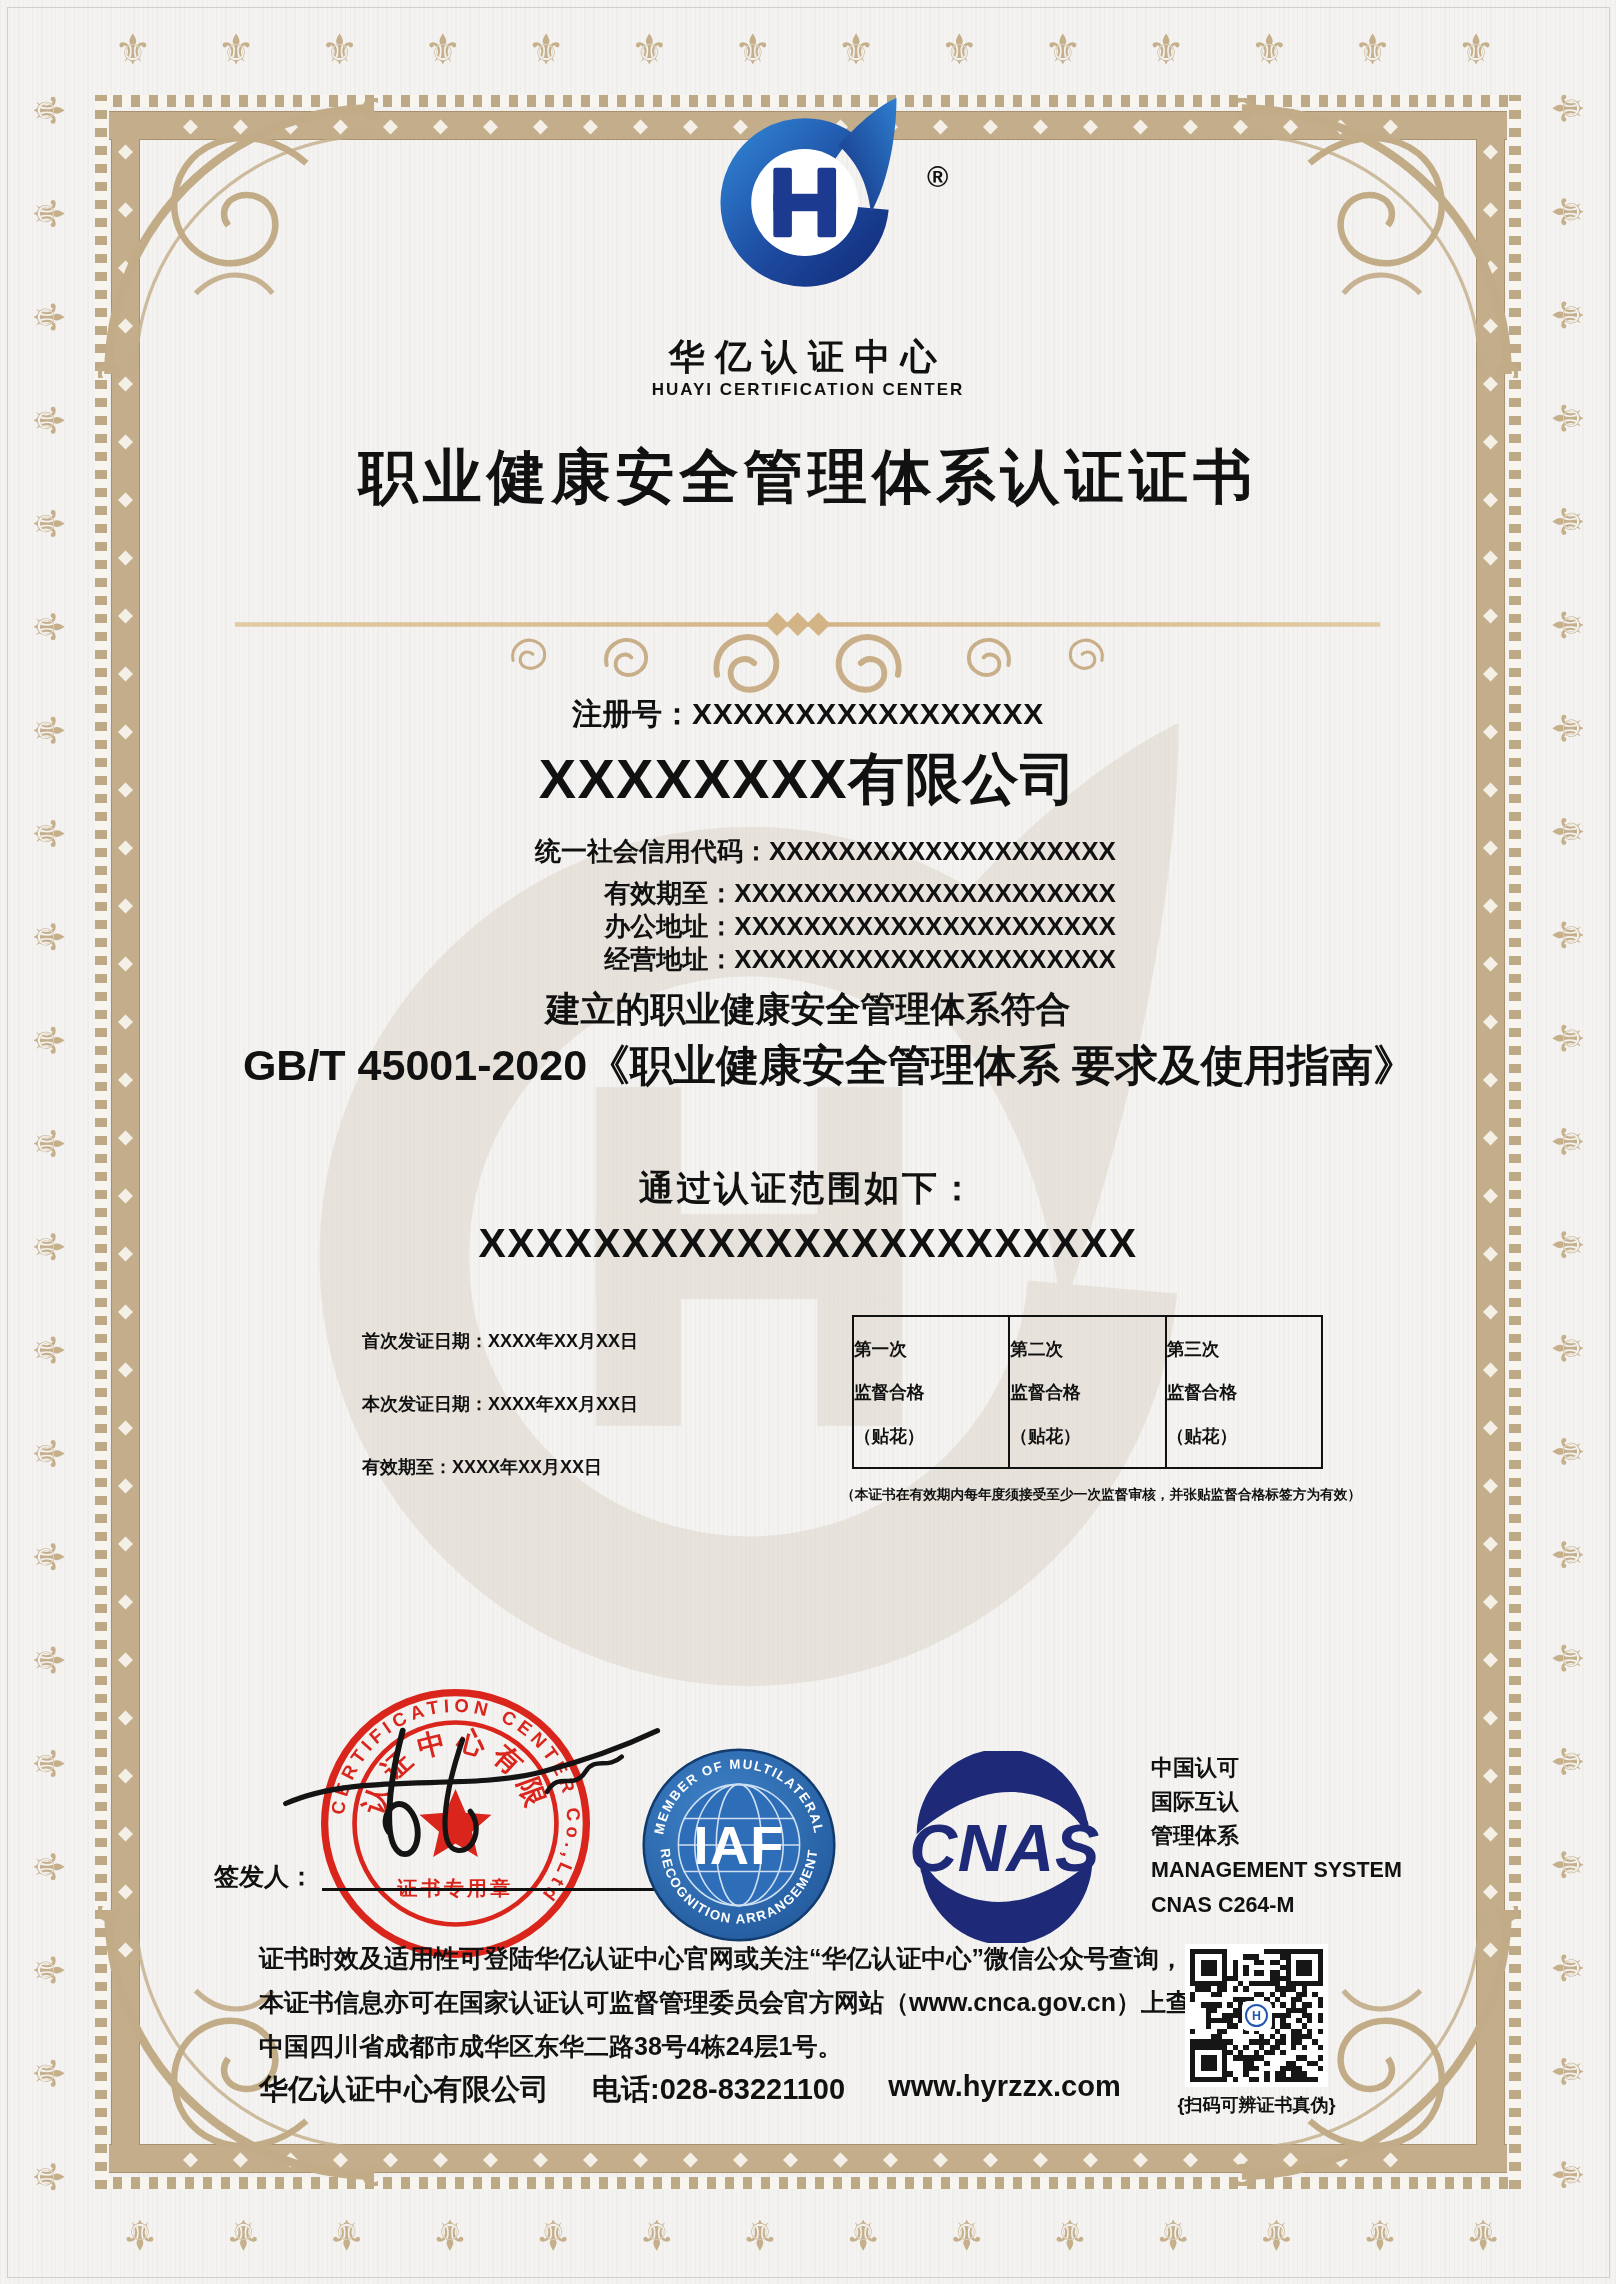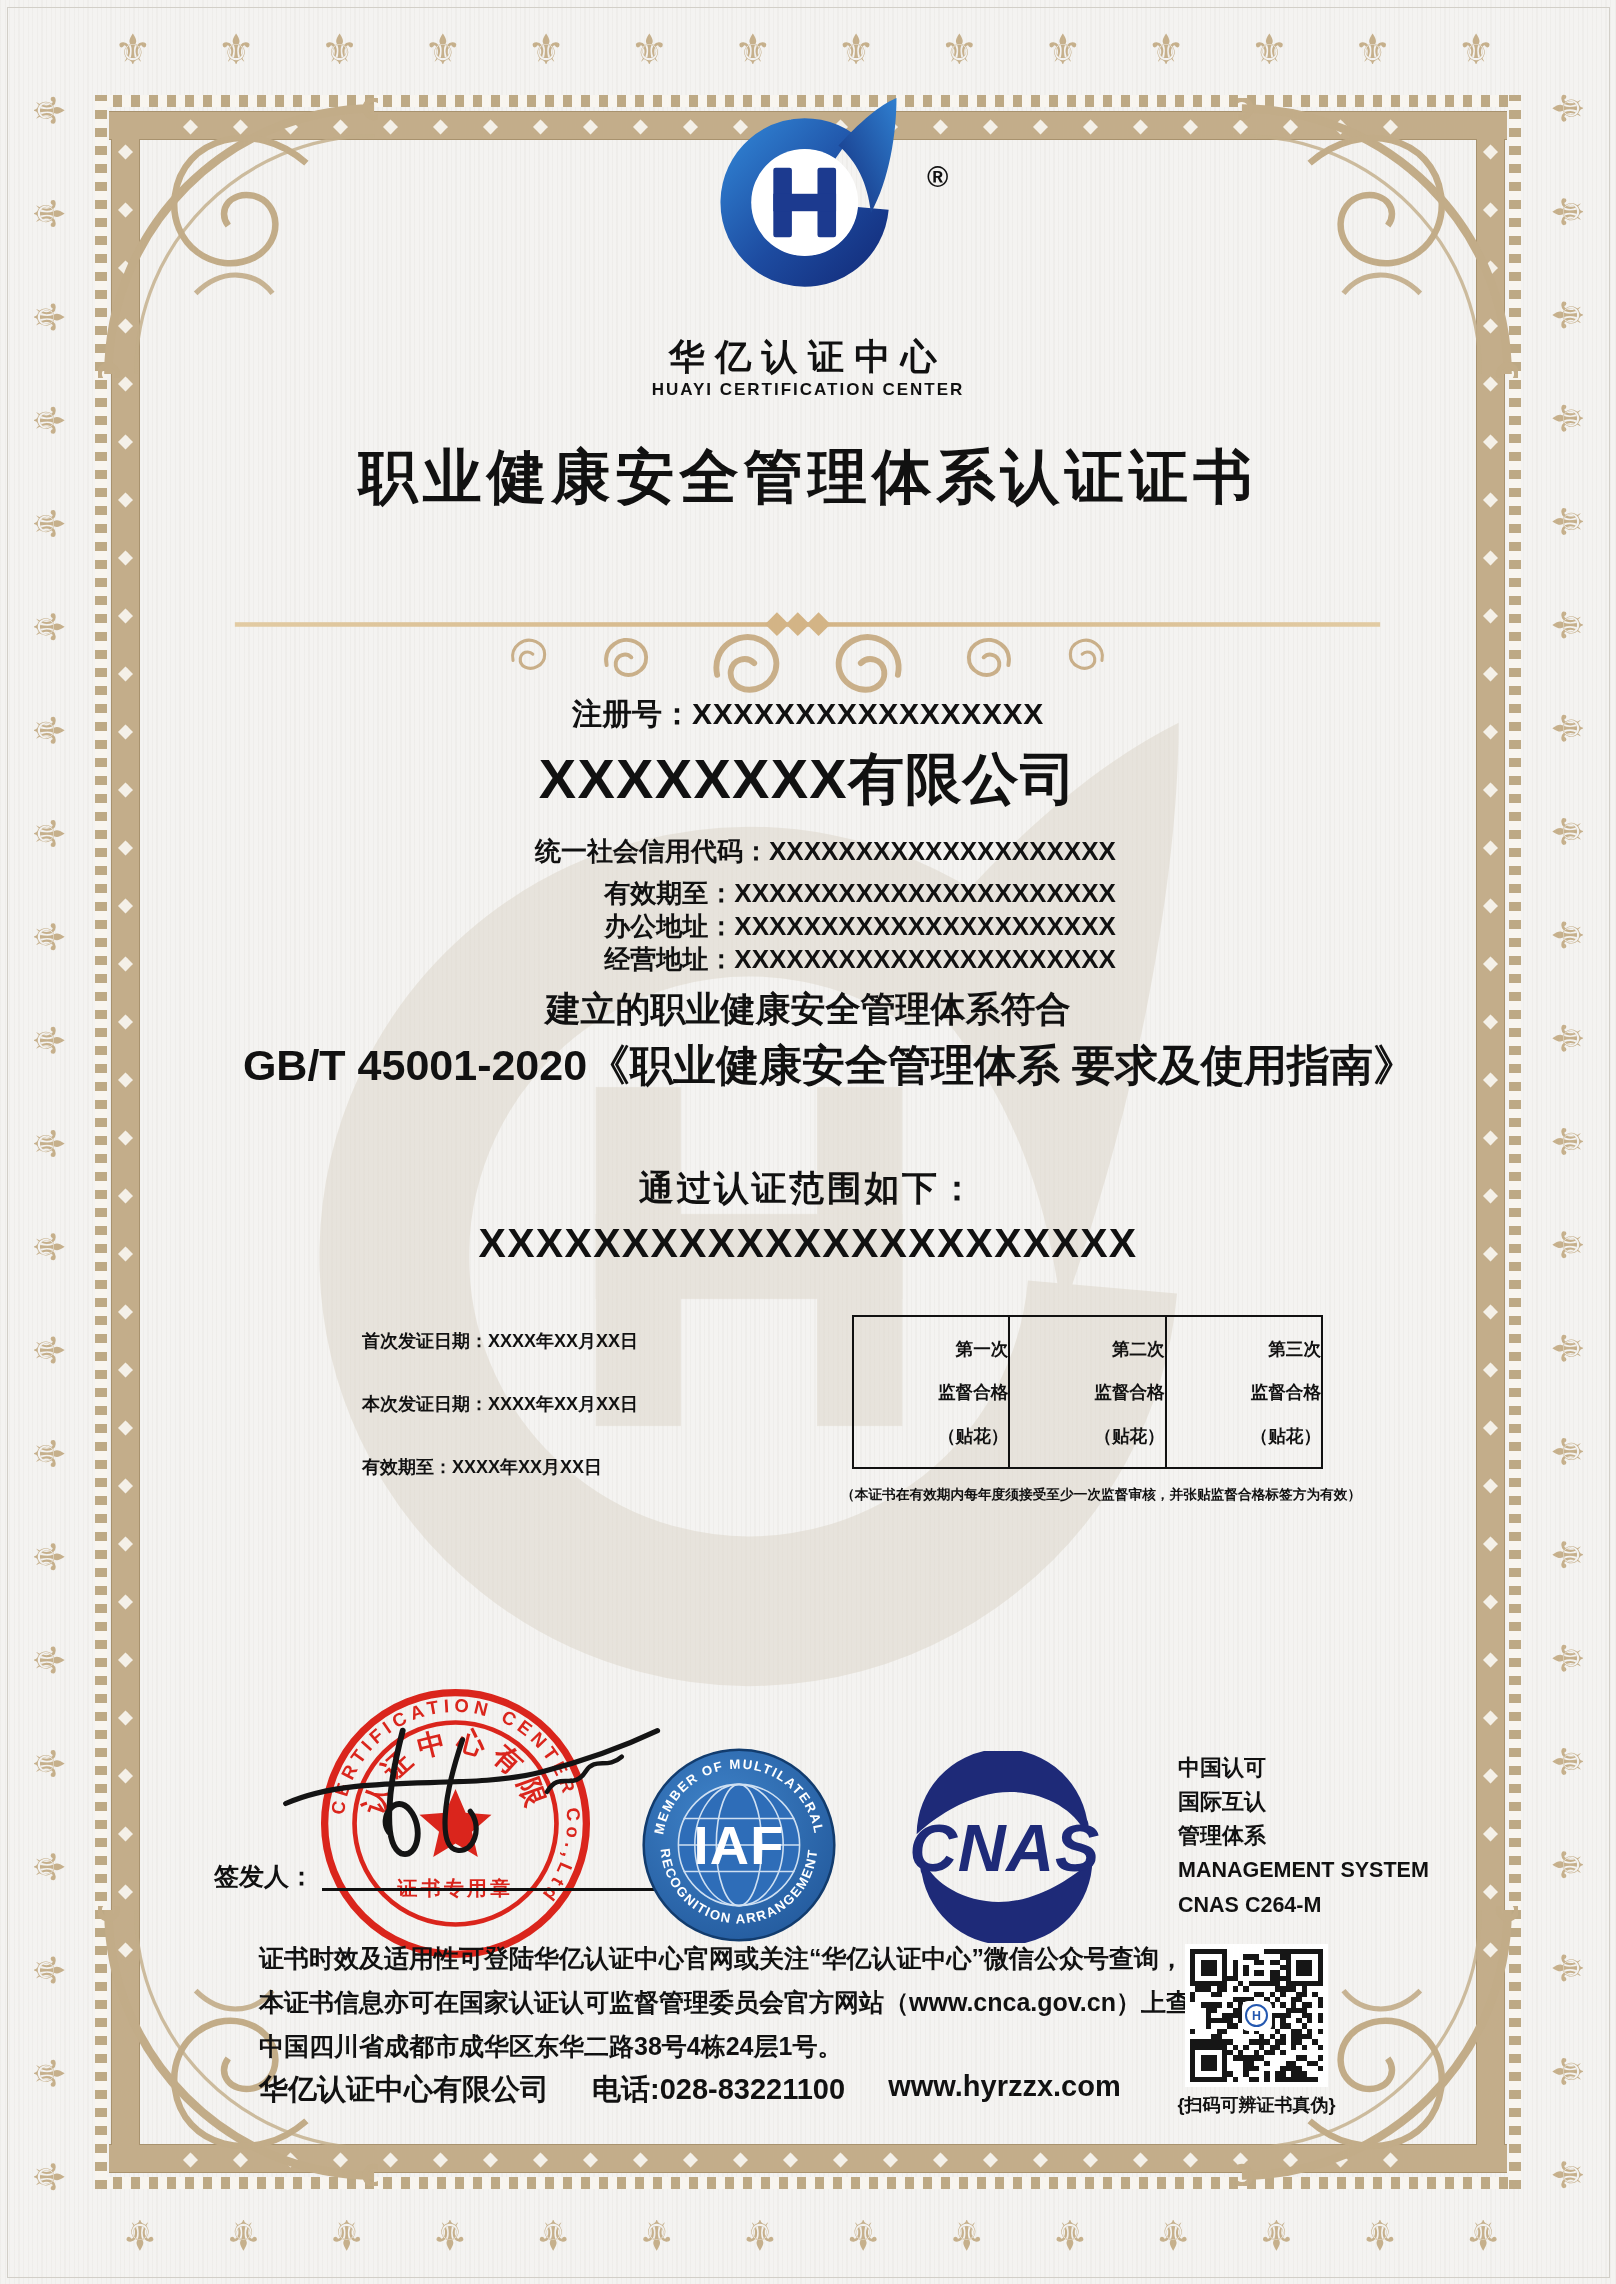--- a/index.html
+++ b/index.html
@@ -49,31 +49,31 @@
   .details{left:535px;top:835px;font-size:26px;font-weight:bold;text-align:right;}
   .details .row{line-height:33px;white-space:nowrap;}
   .details .row:first-child{margin-bottom:9px;}
   .intro{top:986px;font-size:35px;font-weight:900;}
   .standard{top:1037px;font-size:43px;font-weight:900;white-space:nowrap;padding-left:43px;}
   .scope-intro{top:1165px;font-size:35px;font-weight:900;letter-spacing:2.6px;}
   .scope-value{top:1220px;font-size:41px;font-weight:bold;letter-spacing:1.3px;}
   .dates{left:324px;top:1328px;font-size:18px;font-weight:900;margin-left:38px;}
   .dates .row{line-height:27px;margin-bottom:36px;white-space:nowrap;}
   .sup-table{left:852px;top:1315px;width:467px;height:150px;border:2.6px solid #111;display:flex;background:transparent;}
-  .sup-cell{flex:1;display:flex;flex-direction:column;justify-content:space-evenly;align-items:flex-end;
+  .sup-cell{flex:1;display:flex;flex-direction:column;justify-content:space-evenly;align-items:flex-start;
             font-size:17.6px;font-weight:bold;}
   .sup-cell + .sup-cell{border-left:2px solid #111;}
   .sup-note{left:841px;top:1486px;width:527px;font-size:13.7px;font-weight:bold;white-space:nowrap;}
   .seal-svg{left:316px;top:1684px;width:279px;height:279px;}
   .sign-svg{left:267px;top:1693px;width:417px;height:208px;z-index:4;}
   .issuer{left:214px;top:1860px;font-size:25px;font-weight:900;}
   .issuer-line{left:322px;top:1888px;width:344px;height:2.6px;background:#111;}
   .iaf-svg{left:638px;top:1744px;width:202px;height:202px;}
   .cnas-svg{left:897px;top:1751px;width:215px;height:192px;}
-  .accr{left:1151px;top:1751px;margin-left:27px;}
+  .accr{left:1151px;top:1751px;}
   .accr .cn{font-size:22px;font-weight:900;line-height:34px;}
   .accr .en{font-size:21.5px;font-weight:900;line-height:35px;letter-spacing:0;}
   .fline{left:259px;font-size:25px;font-weight:bold;white-space:nowrap;}
   .fline.l1{top:1942px;} .fline.l2{top:1986px;} .fline.l3{top:2030px;}
   .company-line{left:259px;top:2070px;font-size:29px;font-weight:900;display:flex;gap:43px;white-space:nowrap;}
   .qr-wrap{left:1185px;top:1944px;width:143px;height:143px;background:#fff;}
   #qr-grid{position:absolute;inset:5.2px;display:grid;grid-template-columns:repeat(25,1fr);grid-template-rows:repeat(25,1fr);}
   .qm{background:#fff;} .qm.on{background:#161616;}
   .qr-chip{position:absolute;left:50%;top:50%;width:30px;height:30px;transform:translate(-50%,-50%);
            background:#fff;border-radius:5.9px;display:flex;align-items:center;justify-content:center;}

